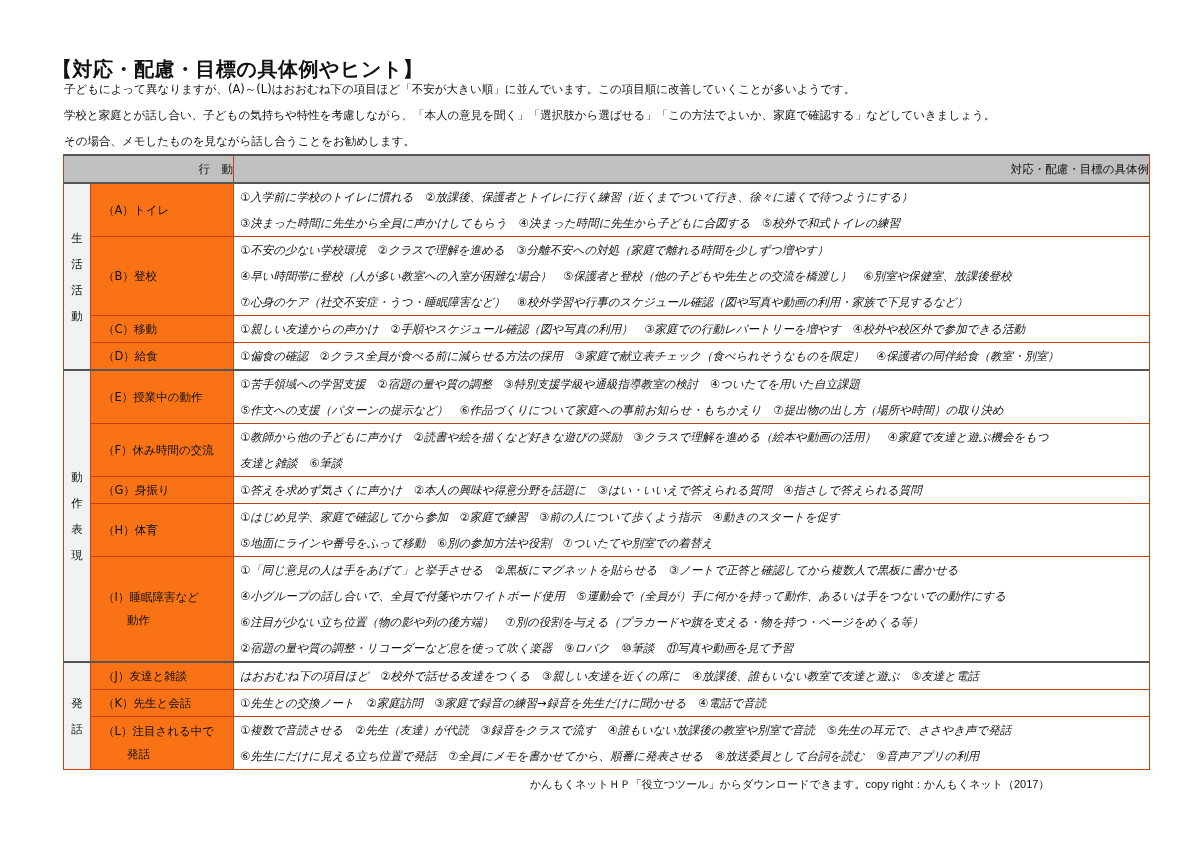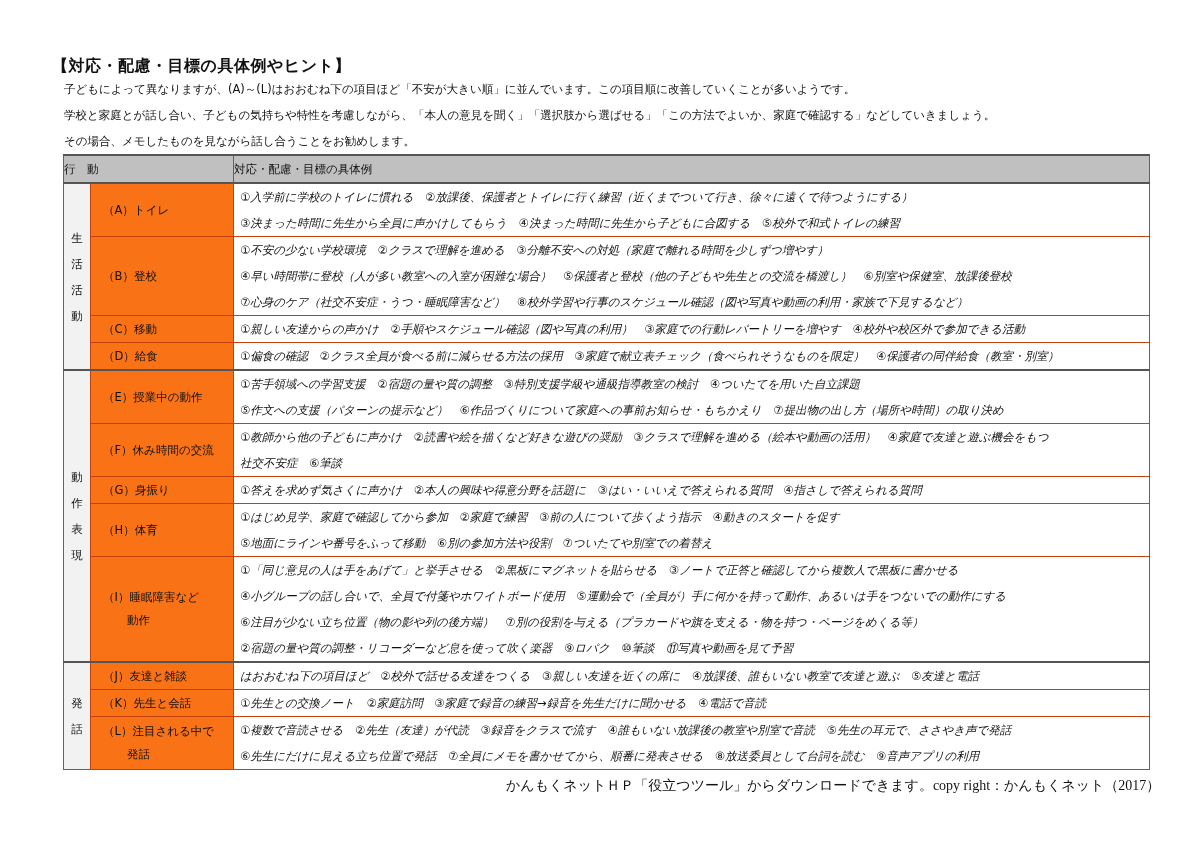--- a/index.html
+++ b/index.html
@@ -3,49 +3,49 @@
 <meta charset="utf-8">
 <style>
   html, body { margin: 0; padding: 0; background: #ffffff; }
   body {
     width: 1200px; height: 848px; position: relative; overflow: hidden;
     font-family: "DejaVu Sans", "Liberation Sans", sans-serif;
     color: #111;
   }
   .title {
     position: absolute; left: 52px; top: 56px;
-    font-size: 16px; font-weight: bold; letter-spacing: 0.5px;
+    font-size: 20px; font-weight: bold; letter-spacing: 0.5px;
   }
   .intro {
     position: absolute; left: 64px; font-size: 11.5px; line-height: 14px; white-space: nowrap;
   }
   table.main {
     position: absolute; left: 63px; top: 154px; width: 1086px;
     border-collapse: collapse; table-layout: fixed;
     font-size: 11.5px;
   }
   table.main td, table.main th {
     border: 1px solid #c2410c; padding: 0; vertical-align: middle;
   }
   table.main th {
-    background: #c0c0c0; font-weight: normal; height: 26px; text-align: left;
+    background: #c0c0c0; font-weight: normal; height: 26px; text-align: right;
     border-top: 2px solid #555; border-bottom: 2px solid #555;
   }
   .cat {
     background: #f2f2f2; text-align: center; width: 26px;
   }
   .cat span { display: block; line-height: 26px; }
   .item { background: #f97316; padding-left: 12px !important; white-space: nowrap; }
   .item .l2 { display: block; padding-left: 24px; margin-top: 8px; }
   .content { padding-left: 6px !important; }
   .content div { height: 26px; line-height: 26px; white-space: nowrap; overflow: hidden; font-style: italic; }
   tr.group-start td { border-top: 2px solid #555; }
   .footer {
-    position: absolute; left: 506px; top: 777px; font-size: 14px; white-space: nowrap;
-    font-family: Liberation Serif, serif;
+    position: absolute; left: 530px; top: 777px; font-size: 11px; white-space: nowrap;
+    font-family: Liberation Sans, sans-serif;
   }
 </style>
 </head>
 <body>
 
 <div class="title">【対応・配慮・目標の具体例やヒント】</div>
 <div class="intro" style="top:82px">子どもによって異なりますが、(A)～(L)はおおむね下の項目ほど「不安が大きい順」に並んでいます。この項目順に改善していくことが多いようです。</div>
 <div class="intro" style="top:108px">学校と家庭とが話し合い、子どもの気持ちや特性を考慮しながら、「本人の意見を聞く」「選択肢から選ばせる」「この方法でよいか、家庭で確認する」などしていきましょう。</div>
 <div class="intro" style="top:134px">その場合、メモしたものを見ながら話し合うことをお勧めします。</div>
 
@@ -105,21 +105,21 @@
         <td class="item"><span>（E）授業中の動作</span></td>
         <td class="content">
           <div>①苦手領域への学習支援　②宿題の量や質の調整　③特別支援学級や通級指導教室の検討　④ついたてを用いた自立課題</div>
           <div>⑤作文への支援（パターンの提示など）　⑥作品づくりについて家庭への事前お知らせ・もちかえり　⑦提出物の出し方（場所や時間）の取り決め</div>
         </td>
       </tr>
       <tr>
         <td class="item"><span>（F）休み時間の交流</span></td>
         <td class="content">
           <div>①教師から他の子どもに声かけ　②読書や絵を描くなど好きな遊びの奨励　③クラスで理解を進める（絵本や動画の活用）　④家庭で友達と遊ぶ機会をもつ</div>
-          <div>社交不安症　⑥筆談</div>
+          <div>友達と雑談　⑥筆談</div>
         </td>
       </tr>
       <tr>
         <td class="item"><span>（G）身振り</span></td>
         <td class="content">
           <div>①答えを求めず気さくに声かけ　②本人の興味や得意分野を話題に　③はい・いいえで答えられる質問　④指さしで答えられる質問</div>
         </td>
       </tr>
       <tr>
         <td class="item"><span>（H）体育</span></td>

